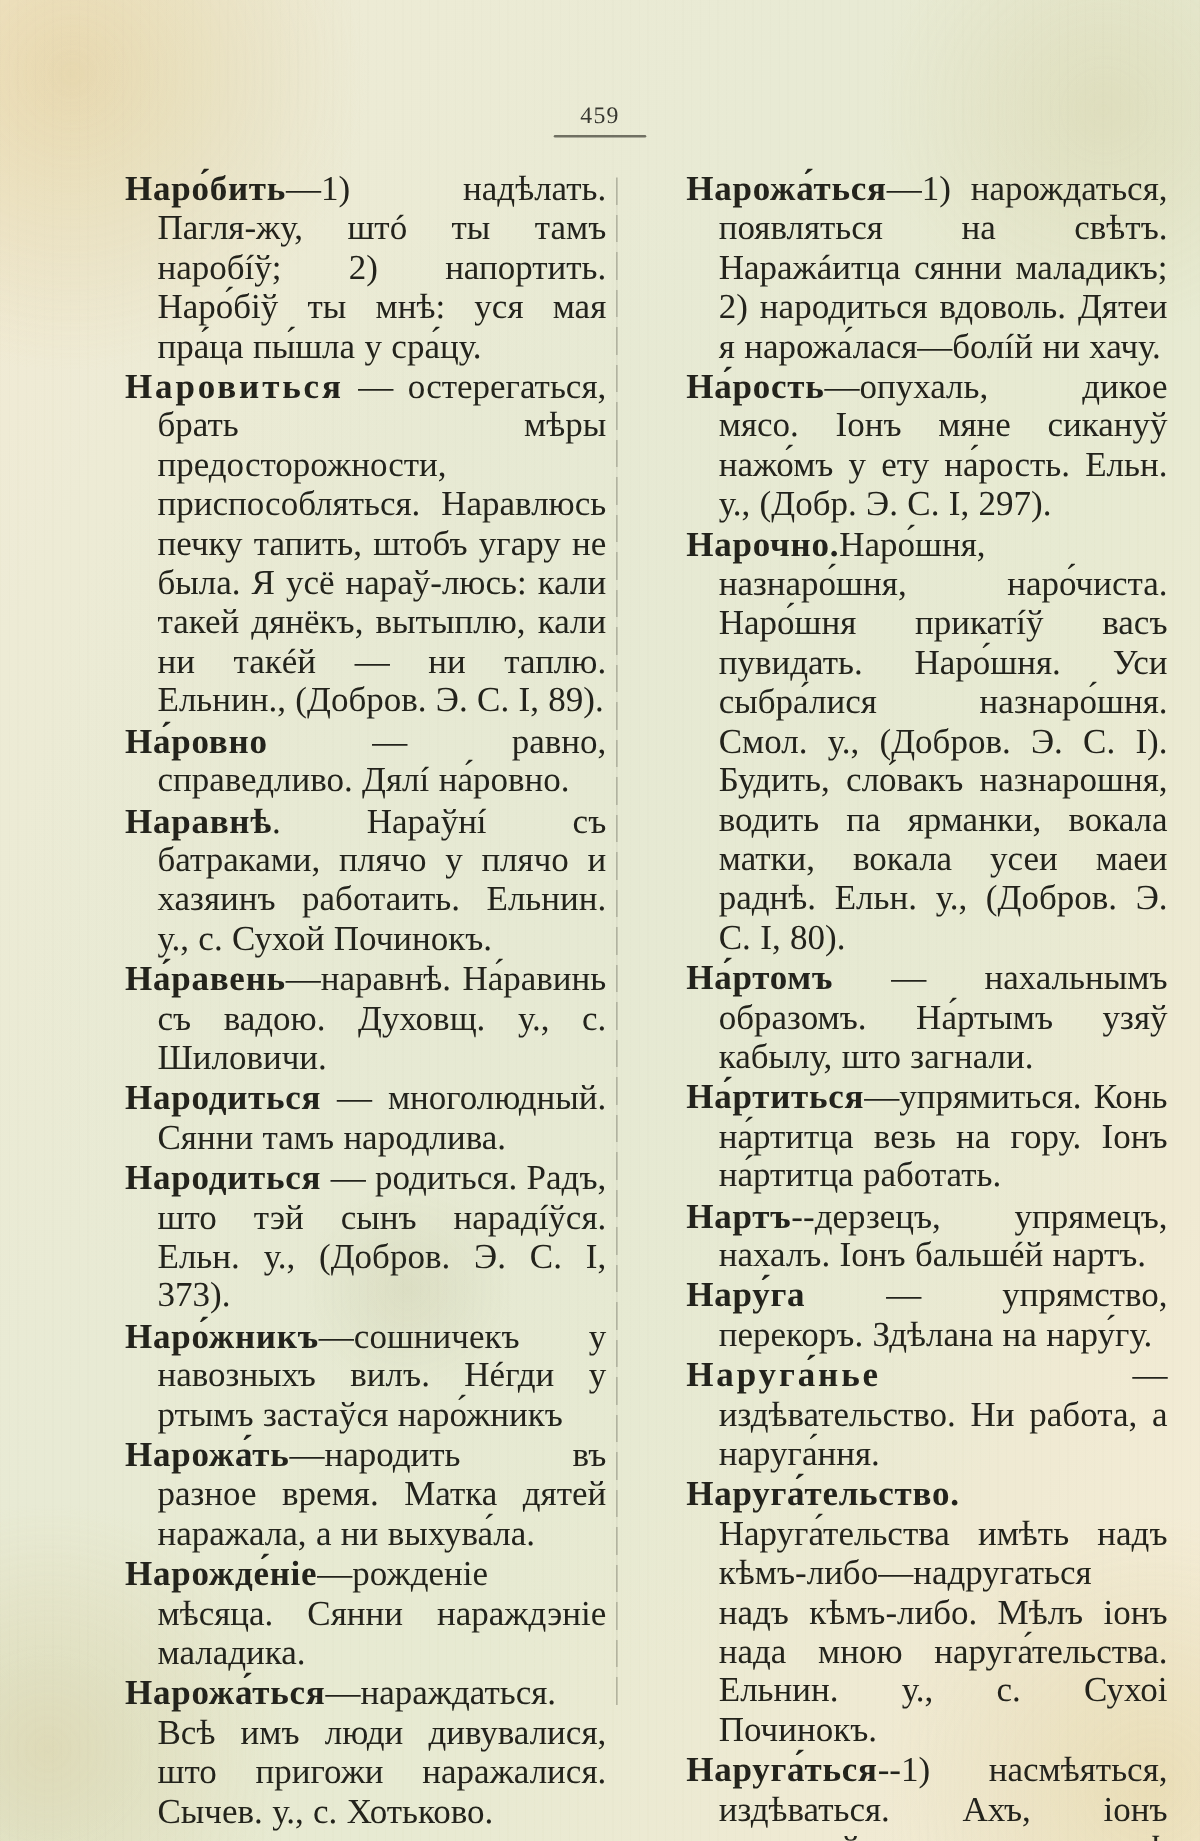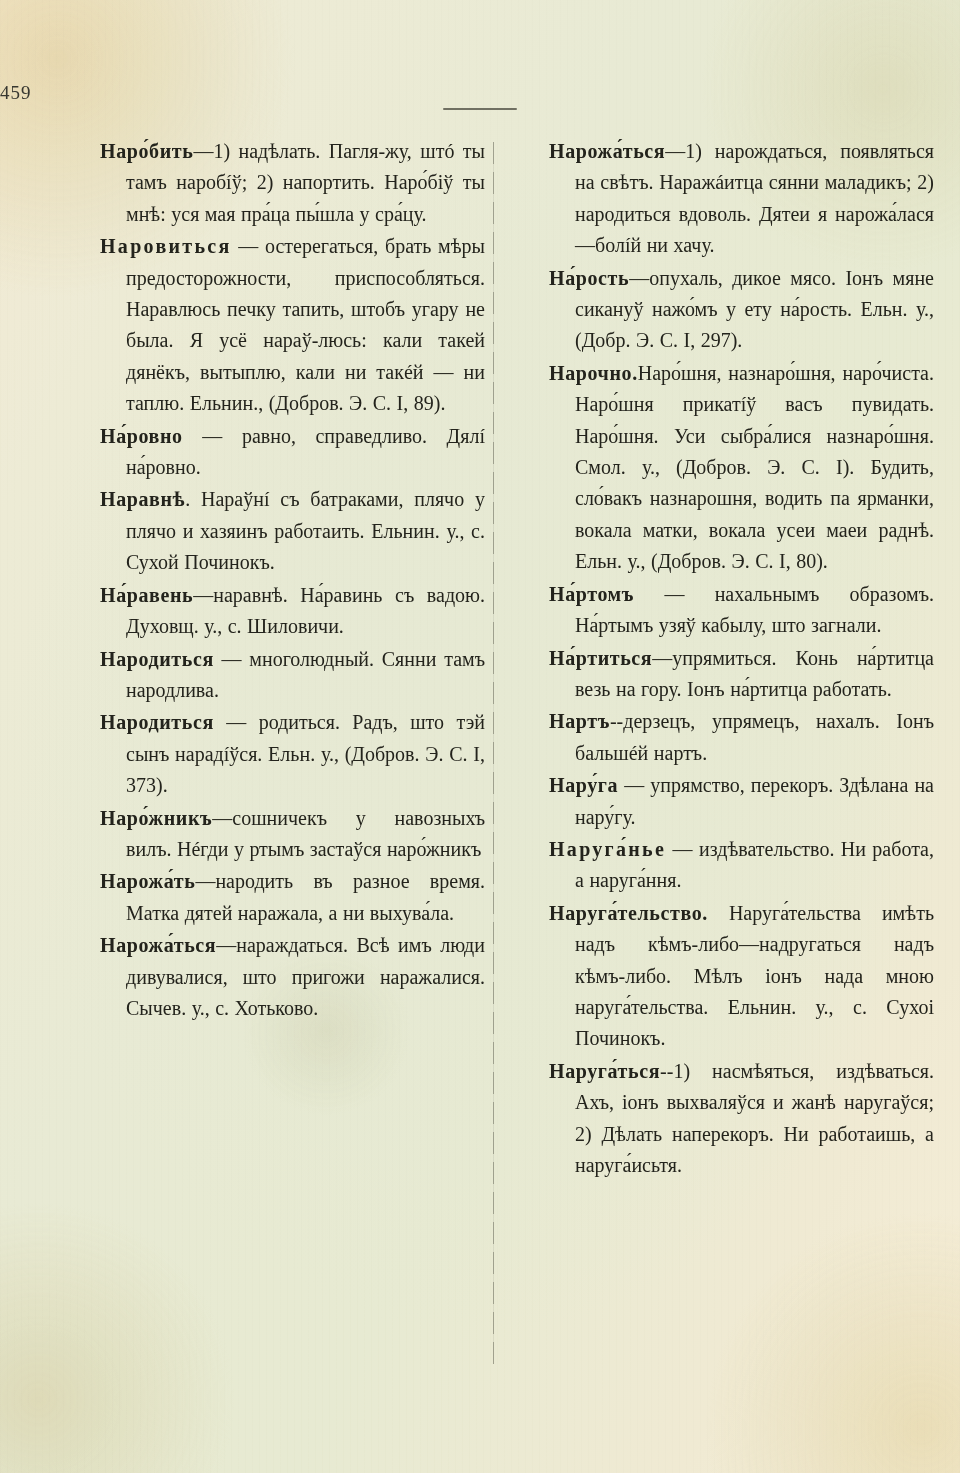--- a/index.html
+++ b/index.html
@@ -55,21 +55,21 @@
         rgba(120,118,92,0.00) 1px,
         rgba(120,118,92,0.00) 7px);
     opacity: 0.55;
   }
 
   .folio {
     position: absolute;
     top: 82px;
     left: 0;
     width: 960px;
-    text-align: left;
+    text-align: center;
     z-index: 3;
   }
   .folio-number {
     display: inline-block;
     font-family: "Liberation Serif", "DejaVu Serif", serif;
     font-size: 19px;
     letter-spacing: 1px;
     color: #3a3a32;
   }
   .folio-rule {
@@ -111,21 +111,21 @@
       rgba(70,70,56,0.55) 0px,
       rgba(70,70,56,0.55) 22px,
       rgba(70,70,56,0.12) 22px,
       rgba(70,70,56,0.12) 30px);
     opacity: 0.8;
   }
 
   .entry {
     margin: 0 0 1px 0;
     padding: 0;
-    font-size: 20px;
+    font-size: 28px;
     line-height: 31.4px;
     color: #27271f;
     text-align: justify;
     text-align-last: left;
     text-indent: 0;
     padding-left: 26px;
     text-indent: -26px;
     word-spacing: 0.5px;
     -webkit-font-smoothing: antialiased;
   }
@@ -159,20 +159,21 @@
     <div class="col col-left" id="col-left">
         <p class="entry"><span class="hw">Наро́бить</span><span class="def">—1) надѣлать. Пагля-жу, штó ты тамъ наробíў; 2) напортить. Наро́бiў ты мнѣ: уся мая пра́ца пы́шла у сра́цу.</span></p>
         <p class="entry"><span class="hw spaced">Наровиться</span><span class="def"> — остерегаться, брать мѣры предосторожности, приспособляться. Наравлюсь печку тапить, штобъ угару не была. Я усё нараў-люсь: кали такей дянёкъ, вытыплю, кали ни такéй — ни таплю. Ельнин., (Добров. Э. С. I, 89).</span></p>
         <p class="entry"><span class="hw">На́ровно</span><span class="def"> — равно, справедливо. Дялí на́ровно.</span></p>
         <p class="entry"><span class="hw">Наравнѣ</span><span class="def">. Нараўнí съ батраками, плячо у плячо и хазяинъ работаить. Ельнин. у., с. Сухой Починокъ.</span></p>
         <p class="entry"><span class="hw">На́равень</span><span class="def">—наравнѣ. На́равинь съ вадою. Духовщ. у., с. Шиловичи.</span></p>
         <p class="entry"><span class="hw">Народиться</span><span class="def"> — многолюдный. Сянни тамъ народлива.</span></p>
         <p class="entry"><span class="hw">Народиться</span><span class="def"> — родиться. Радъ, што тэй сынъ нарадíўся. Ельн. у., (Добров. Э. С. I, 373).</span></p>
         <p class="entry"><span class="hw">Наро́жникъ</span><span class="def">—сошничекъ у навозныхъ вилъ. Нéгди у ртымъ застаўся наро́жникъ</span></p>
         <p class="entry"><span class="hw">Нарожа́ть</span><span class="def">—народить въ разное время. Матка дятей наражала, а ни выхува́ла.</span></p>
+        <p class="entry"><span class="hw">Нарожде́ніе</span><span class="def">—рожденіе мѣсяца. Сянни нараждэніе маладика.</span></p>
         <p class="entry"><span class="hw">Нарожа́ться</span><span class="def">—нараждаться. Всѣ имъ люди дивувалися, што пригожи наражалися. Сычев. у., с. Хотьково.</span></p>
       </div>
     <div class="col col-right" id="col-right">
         <p class="entry"><span class="hw">Нарожа́ться</span><span class="def">—1) нарождаться, появляться на свѣтъ. Наражáитца сянни маладикъ; 2) народиться вдоволь. Дятеи я нарожа́лася—болíй ни хачу.</span></p>
         <p class="entry"><span class="hw">На́рость</span><span class="def">—опухаль, дикое мясо. Іонъ мяне сикануў нажо́мъ у ету на́рость. Ельн. у., (Добр. Э. С. I, 297).</span></p>
         <p class="entry"><span class="hw">Нарочно.</span><span class="def">Наро́шня, назнаро́шня, наро́чиста. Наро́шня прикатíў васъ пувидать. Наро́шня. Уси сыбра́лися назнаро́шня. Смол. у., (Добров. Э. С. I). Будить, сло́вакъ назнарошня, водить па ярманки, вокала матки, вокала усеи маеи раднѣ. Ельн. у., (Добров. Э. С. I, 80).</span></p>
         <p class="entry"><span class="hw">На́ртомъ</span><span class="def"> — нахальнымъ образомъ. На́ртымъ узяў кабылу, што загнали.</span></p>
         <p class="entry"><span class="hw">На́ртиться</span><span class="def">—упрямиться. Конь на́ртитца везь на гору. Іонъ на́ртитца работать.</span></p>
         <p class="entry"><span class="hw">Нартъ</span><span class="def">--дерзецъ, упрямецъ, нахалъ. Іонъ бальшéй нартъ.</span></p>
         <p class="entry"><span class="hw">Нару́га</span><span class="def"> — упрямство, перекоръ. Здѣлана на нару́гу.</span></p>

